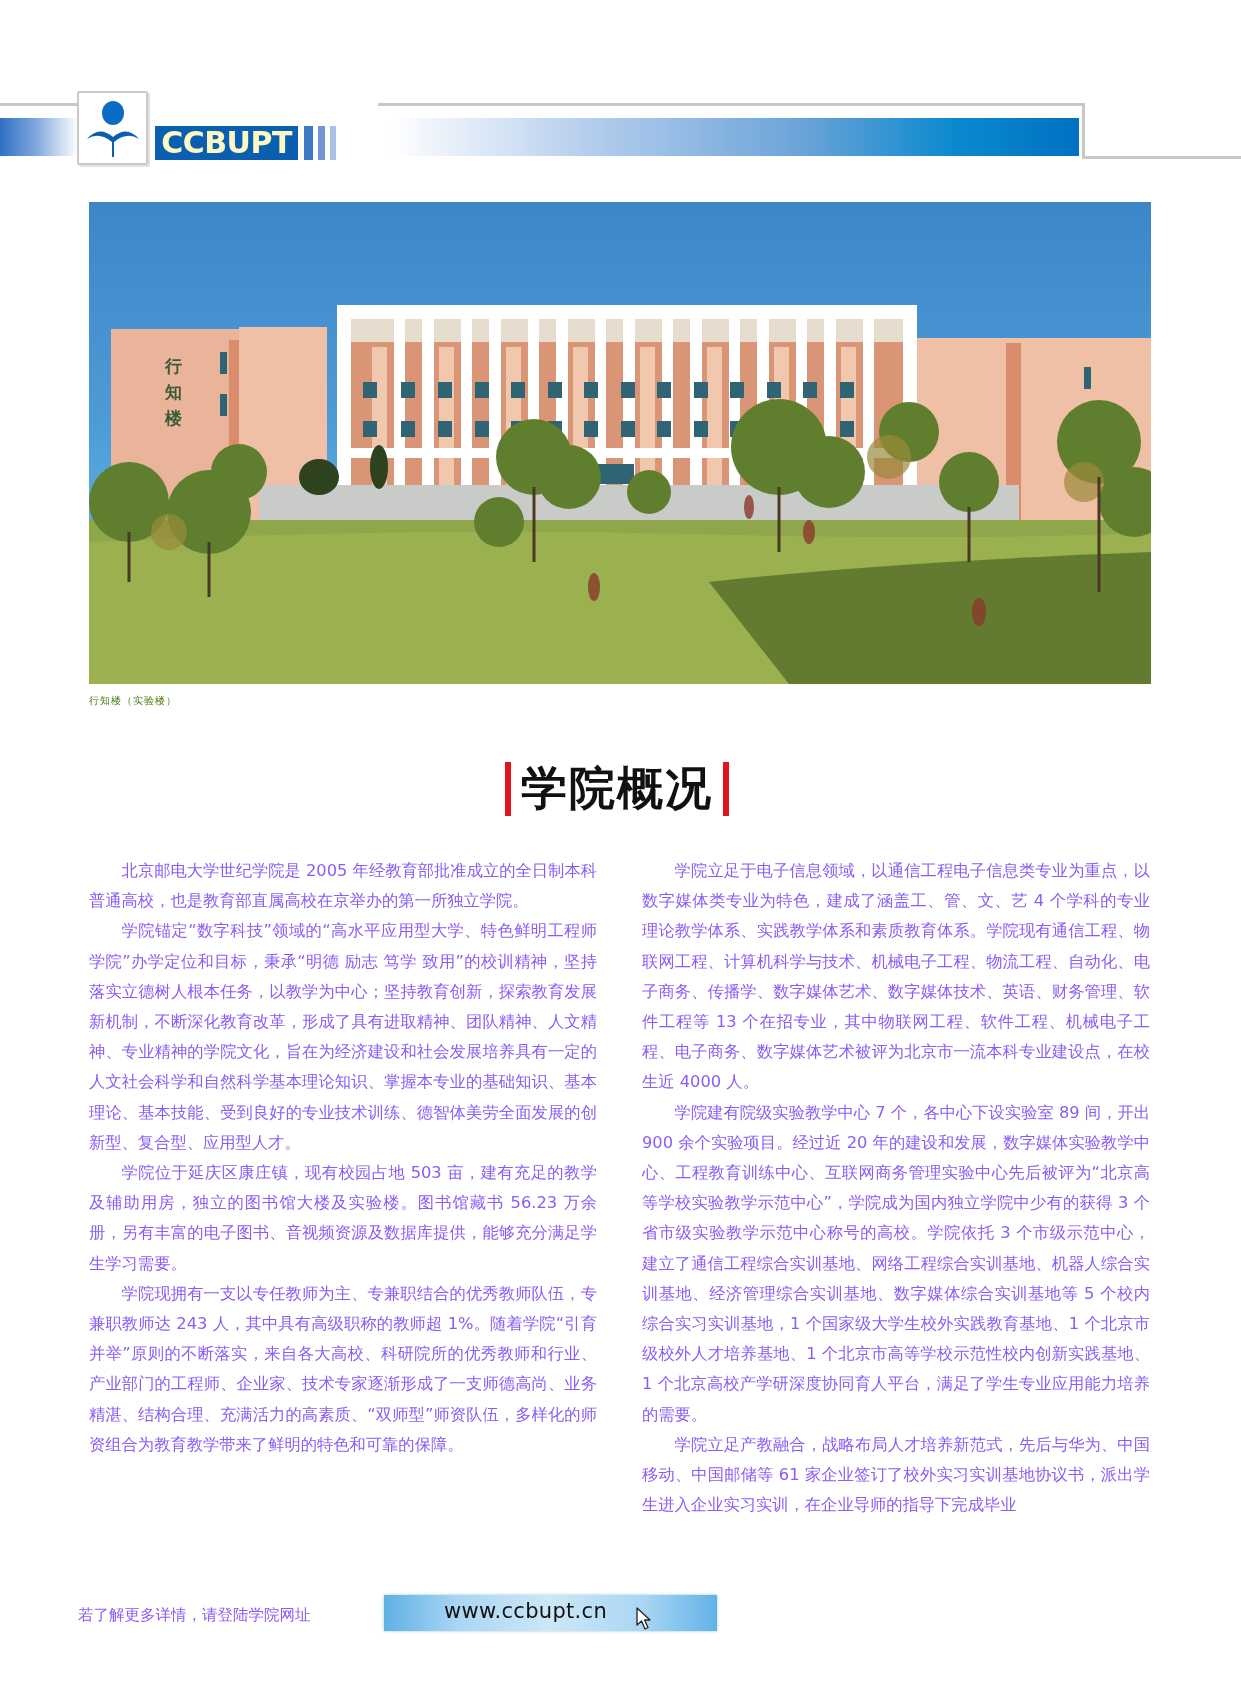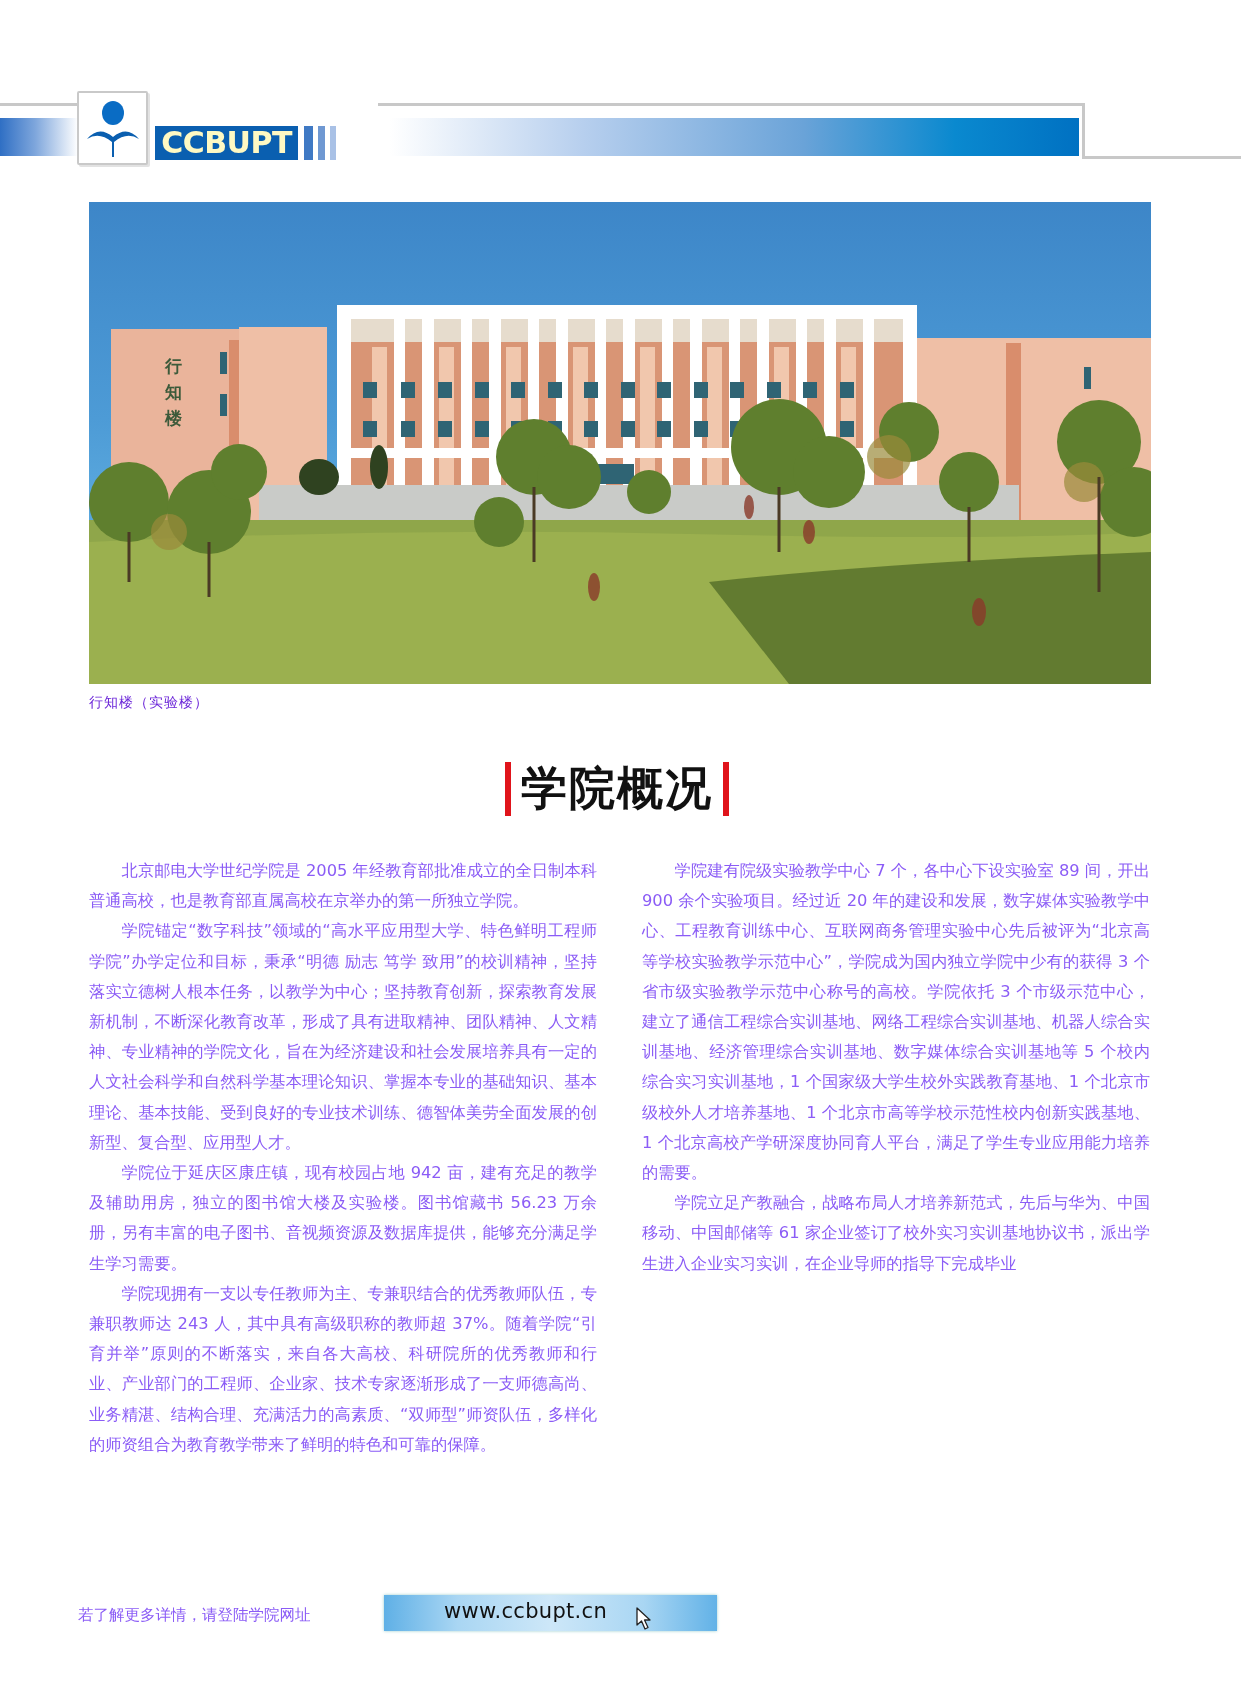--- a/index.html
+++ b/index.html
@@ -35,21 +35,21 @@
   }
 
   
   .photo {
     position: absolute; left: 89px; top: 202px; width: 1062px; height: 482px; overflow: hidden;
     background: linear-gradient(180deg, #3d86c8 0%, #4d9bd6 45%, #58a6dc 60%);
   }
   .photo svg { position: absolute; left: 0; top: 0; }
   .caption {
     position: absolute; left: 89px; top: 694px; font-family: "DejaVu Serif", serif;
-    font-size: 14px; color: #6d28d9; letter-spacing: 1px;
+    font-size: 10px; color: #4d7c0f; letter-spacing: 1px;
   }
 
   
   .section-title {
     position: absolute; left: 505px; top: 760px; height: 56px; display: flex; align-items: flex-end;
   }
   .title-bar { width: 6px; height: 54px; background: #e0141b; }
   .title-text {
     font-family: "DejaVu Serif", "Liberation Serif", serif; font-weight: bold;
     font-size: 46px; color: #111; margin: 0 10px; letter-spacing: 2px; line-height: 56px;
@@ -239,25 +239,26 @@
 
 <div class="section-title">
   <div class="title-bar"></div>
   <div class="title-text">学院概况</div>
   <div class="title-bar"></div>
 </div>
 
 <div class="col col-left">
   <p>北京邮电大学世纪学院是 2005 年经教育部批准成立的全日制本科普通高校，也是教育部直属高校在京举办的第一所独立学院。</p>
   <p>学院锚定“数字科技”领域的“高水平应用型大学、特色鲜明工程师学院”办学定位和目标，秉承“明德 励志 笃学 致用”的校训精神，坚持落实立德树人根本任务，以教学为中心；坚持教育创新，探索教育发展新机制，不断深化教育改革，形成了具有进取精神、团队精神、人文精神、专业精神的学院文化，旨在为经济建设和社会发展培养具有一定的人文社会科学和自然科学基本理论知识、掌握本专业的基础知识、基本理论、基本技能、受到良好的专业技术训练、德智体美劳全面发展的创新型、复合型、应用型人才。</p>
-  <p>学院位于延庆区康庄镇，现有校园占地 942 亩，建有充足的教学及辅助用房，独立的图书馆大楼及实验楼。图书馆藏书 56.23 万余册，另有丰富的电子图书、音视频资源及数据库提供，能够充分满足学生学习需要。</p>
-  <p>学院现拥有一支以专任教师为主、专兼职结合的优秀教师队伍，专兼职教师达 243 人，其中具有高级职称的教师超 37%。随着学院“引育并举”原则的不断落实，来自各大高校、科研院所的优秀教师和行业、产业部门的工程师、企业家、技术专家逐渐形成了一支师德高尚、业务精湛、结构合理、充满活力的高素质、“双师型”师资队伍，多样化的师资组合为教育教学带来了鲜明的特色和可靠的保障。</p>
+  <p>学院位于延庆区康庄镇，现有校园占地 503 亩，建有充足的教学及辅助用房，独立的图书馆大楼及实验楼。图书馆藏书 56.23 万余册，另有丰富的电子图书、音视频资源及数据库提供，能够充分满足学生学习需要。</p>
+  <p>学院现拥有一支以专任教师为主、专兼职结合的优秀教师队伍，专兼职教师达 243 人，其中具有高级职称的教师超 1%。随着学院“引育并举”原则的不断落实，来自各大高校、科研院所的优秀教师和行业、产业部门的工程师、企业家、技术专家逐渐形成了一支师德高尚、业务精湛、结构合理、充满活力的高素质、“双师型”师资队伍，多样化的师资组合为教育教学带来了鲜明的特色和可靠的保障。</p>
 </div>
 
 <div class="col col-right">
+  <p>学院立足于电子信息领域，以通信工程电子信息类专业为重点，以数字媒体类专业为特色，建成了涵盖工、管、文、艺 4 个学科的专业理论教学体系、实践教学体系和素质教育体系。学院现有通信工程、物联网工程、计算机科学与技术、机械电子工程、物流工程、自动化、电子商务、传播学、数字媒体艺术、数字媒体技术、英语、财务管理、软件工程等 13 个在招专业，其中物联网工程、软件工程、机械电子工程、电子商务、数字媒体艺术被评为北京市一流本科专业建设点，在校生近 4000 人。</p>
   <p>学院建有院级实验教学中心 7 个，各中心下设实验室 89 间，开出 900 余个实验项目。经过近 20 年的建设和发展，数字媒体实验教学中心、工程教育训练中心、互联网商务管理实验中心先后被评为“北京高等学校实验教学示范中心”，学院成为国内独立学院中少有的获得 3 个省市级实验教学示范中心称号的高校。学院依托 3 个市级示范中心，建立了通信工程综合实训基地、网络工程综合实训基地、机器人综合实训基地、经济管理综合实训基地、数字媒体综合实训基地等 5 个校内综合实习实训基地，1 个国家级大学生校外实践教育基地、1 个北京市级校外人才培养基地、1 个北京市高等学校示范性校内创新实践基地、1 个北京高校产学研深度协同育人平台，满足了学生专业应用能力培养的需要。</p>
   <p>学院立足产教融合，战略布局人才培养新范式，先后与华为、中国移动、中国邮储等 61 家企业签订了校外实习实训基地协议书，派出学生进入企业实习实训，在企业导师的指导下完成毕业</p>
 </div>
 
 <div class="footer-text">若了解更多详情，请登陆学院网址</div>
 <div class="url-box">
   <span class="url-text">www.ccbupt.cn</span>
   <svg class="cursor-icon" width="18" height="24" viewBox="0 0 18 24">
     <path d="M1 1 L1 18 L5.5 14 L9 22 L12 20.5 L8.5 13 L14 13 Z" fill="#ffffff" stroke="#222" stroke-width="1.3" stroke-linejoin="round"></path>
   </svg>

